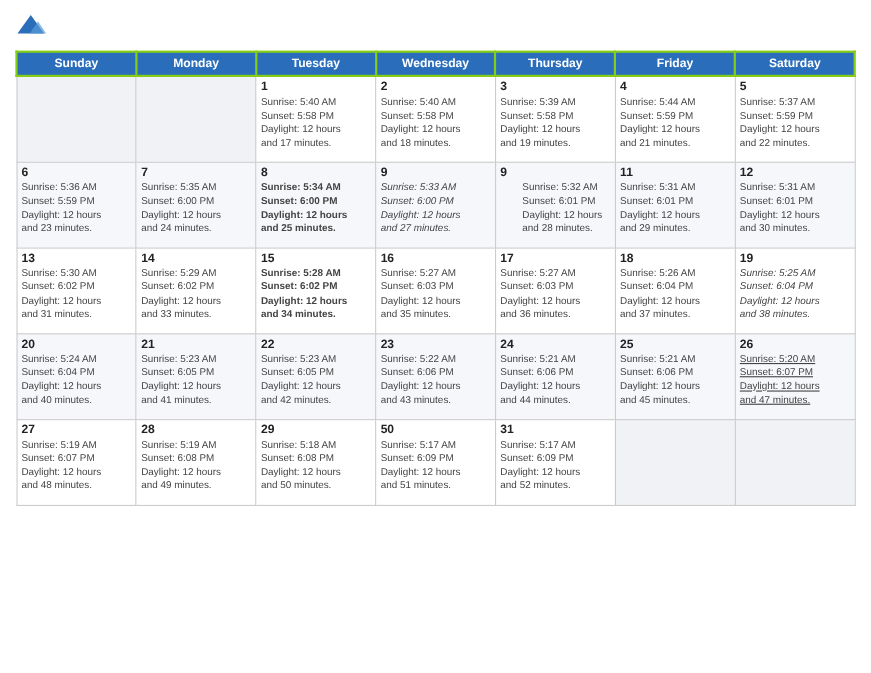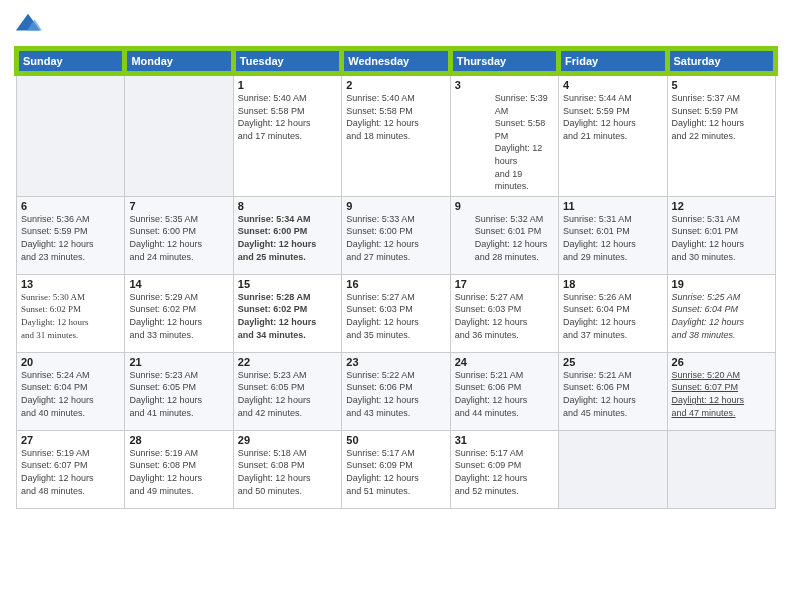--- a/index.html
+++ b/index.html
@@ -62,22 +62,22 @@
       width: 100%;
       border-collapse: collapse;
       table-layout: fixed;
     }
     thead tr th {
       background: #2a6ebb;
       color: #fff;
       font-size: 11px;
       font-weight: bold;
       padding: 4px 4px;
-      text-align: left;
-      border: 5px solid #84cc16;
+      text-align: center;
+      border: 2px solid #84cc16;
     }
     tbody tr td {
       border: 1px solid #ccc;
       vertical-align: top;
       padding: 3px 4px;
       font-size: 9.5px;
       color: #333;
       height: 78px;
       background: #fff;
     }
@@ -146,21 +146,21 @@
           </td>
           <td>
             <span class="day-num">2</span>
             <div class="day-info" style="white-space: pre-line;">Sunrise: 5:40 AM
 Sunset: 5:58 PM
 Daylight: 12 hours
 and 18 minutes.</div>
           </td>
           <td>
             <span class="day-num">3</span>
-            <div class="day-info" style="white-space: pre-line; margin-left: 40px;">Sunrise: 5:39 AM
+            <div class="day-info" style="white-space: pre-line;">Sunrise: 5:39 AM
 Sunset: 5:58 PM
 Daylight: 12 hours
 and 19 minutes.</div>
           </td>
           <td>
             <span class="day-num">4</span>
             <div class="day-info" style="white-space: pre-line;">Sunrise: 5:44 AM
 Sunset: 5:59 PM
 Daylight: 12 hours
 and 21 minutes.</div>
@@ -190,21 +190,21 @@
           </td>
           <td>
             <span class="day-num">8</span>
             <div class="day-info" style="white-space: pre-line; font-weight: bold;">Sunrise: 5:34 AM
 Sunset: 6:00 PM
 Daylight: 12 hours
 and 25 minutes.</div>
           </td>
           <td>
             <span class="day-num">9</span>
-            <div class="day-info" style="white-space: pre-line;">Sunrise: 5:33 AM
+            <div class="day-info" style="white-space: pre-line; font-style: italic;">Sunrise: 5:33 AM
 Sunset: 6:00 PM
 Daylight: 12 hours
 and 27 minutes.</div>
           </td>
           <td>
             <span class="day-num">9</span>
             <div class="day-info" style="white-space: pre-line; margin-left: 20px;">Sunrise: 5:32 AM
 Sunset: 6:01 PM
 Daylight: 12 hours
 and 28 minutes.</div>
@@ -220,21 +220,21 @@
             <span class="day-num">12</span>
             <div class="day-info" style="white-space: pre-line;">Sunrise: 5:31 AM
 Sunset: 6:01 PM
 Daylight: 12 hours
 and 30 minutes.</div>
           </td>
         </tr>
         <tr>
           <td>
             <span class="day-num">13</span>
-            <div class="day-info" style="white-space: pre-line; font-family: Liberation Serif, serif;">Sunrise: 5:30 AM
+            <div class="day-info" style="white-space: pre-line;">Sunrise: 5:30 AM
 Sunset: 6:02 PM
 Daylight: 12 hours
 and 31 minutes.</div>
           </td>
           <td>
             <span class="day-num">14</span>
             <div class="day-info" style="white-space: pre-line;">Sunrise: 5:29 AM
 Sunset: 6:02 PM
 Daylight: 12 hours
 and 33 minutes.</div>

